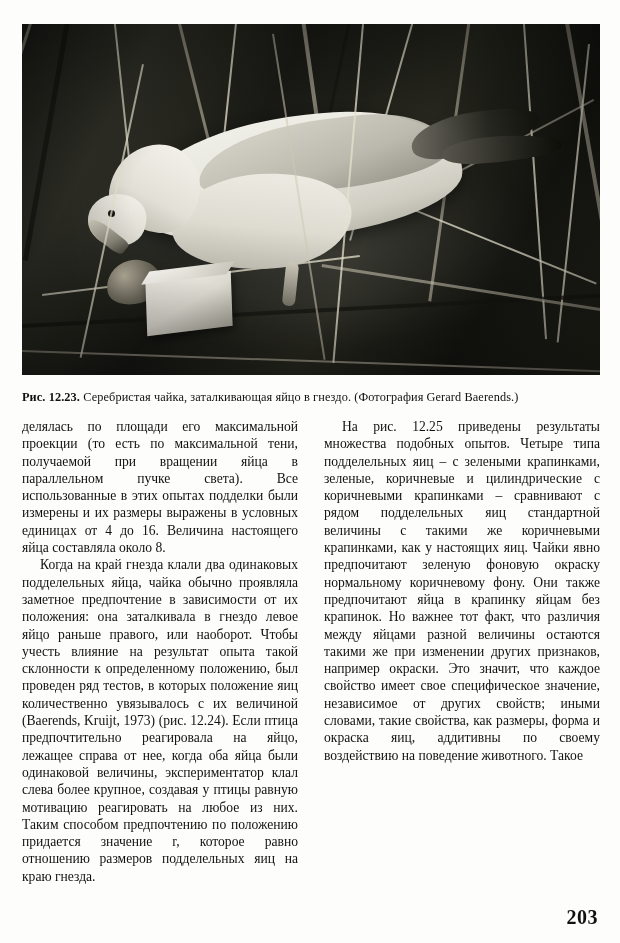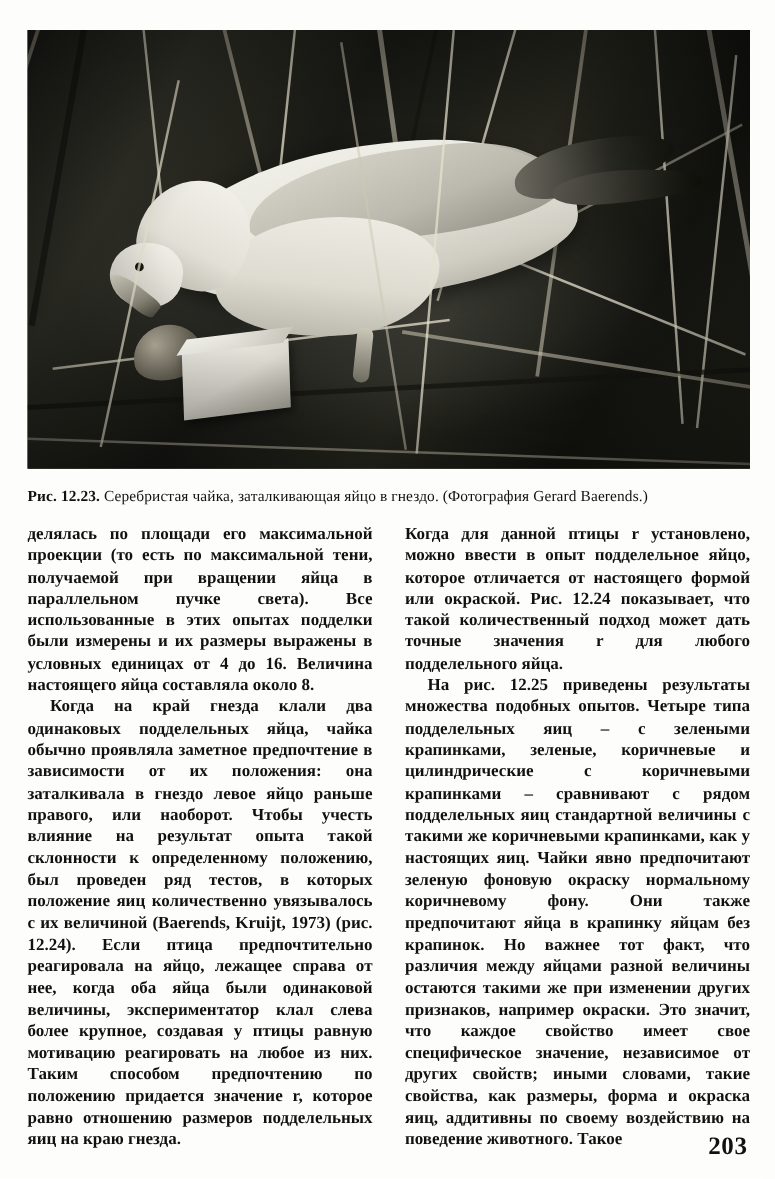--- a/index.html
+++ b/index.html
@@ -209,21 +209,20 @@
     display: flex;
     gap: 26px;
   }
   .col {
     width: 276px;
     font-size: 13.6px;
     line-height: 17.3px;
     text-align: justify;
     text-justify: inter-word;
     hyphens: none;
-    font-weight: bold;
   }
   .col p { margin: 0; }
   .col p.indent { text-indent: 18px; }
 
   
   .folio {
     position: absolute;
     right: 22px;
     bottom: 14px;
     font-size: 20px;
@@ -282,20 +281,19 @@
   <div class="caption">
     <b>Рис. 12.23.</b><span> Серебристая чайка, заталкивающая яйцо в гнездо. (Фотография Gerard Baerends.)</span>
   </div>
 
   <div class="columns">
     <div class="col">
       <p>делялась по площади его максимальной проекции (то есть по максимальной тени, получаемой при вращении яйца в параллельном пучке света). Все использованные в этих опытах подделки были измерены и их размеры выражены в условных единицах от 4 до 16. Величина настоящего яйца составляла около 8.</p>
       <p class="indent">Когда на край гнезда клали два одинаковых подделельных яйца, чайка обычно проявляла заметное предпочтение в зависимости от их положения: она заталкивала в гнездо левое яйцо раньше правого, или наоборот. Чтобы учесть влияние на результат опыта такой склонности к определенному положению, был проведен ряд тестов, в которых положение яиц количественно увязывалось с их величиной (Baerends, Kruijt, 1973) (рис. 12.24). Если птица предпочтительно реагировала на яйцо, лежащее справа от нее, когда оба яйца были одинаковой величины, экспериментатор клал слева более крупное, создавая у птицы равную мотивацию реагировать на любое из них. Таким способом предпочтению по положению придается значение r, которое равно отношению размеров подделельных яиц на краю гнезда.</p>
     </div>
     <div class="col">
-      <p>Когда для данной птицы r установлено, можно ввести в опыт подделельное яйцо, которое отличается от настоящего формой или окраской. Рис. 12.24 показывает, что такой количественный подход может дать точные значения r для любого подделельного яйца.</p>
       <p class="indent">На рис. 12.25 приведены результаты множества подобных опытов. Четыре типа подделельных яиц – с зелеными крапинками, зеленые, коричневые и цилиндрические с коричневыми крапинками – сравнивают с рядом подделельных яиц стандартной величины с такими же коричневыми крапинками, как у настоящих яиц. Чайки явно предпочитают зеленую фоновую окраску нормальному коричневому фону. Они также предпочитают яйца в крапинку яйцам без крапинок. Но важнее тот факт, что различия между яйцами разной величины остаются такими же при изменении других признаков, например окраски. Это значит, что каждое свойство имеет свое специфическое значение, независимое от других свойств; иными словами, такие свойства, как размеры, форма и окраска яиц, аддитивны по своему воздействию на поведение животного. Такое</p>
     </div>
   </div>
 
   <div class="folio">203</div>
 
 </div>
 
 </body></html>

